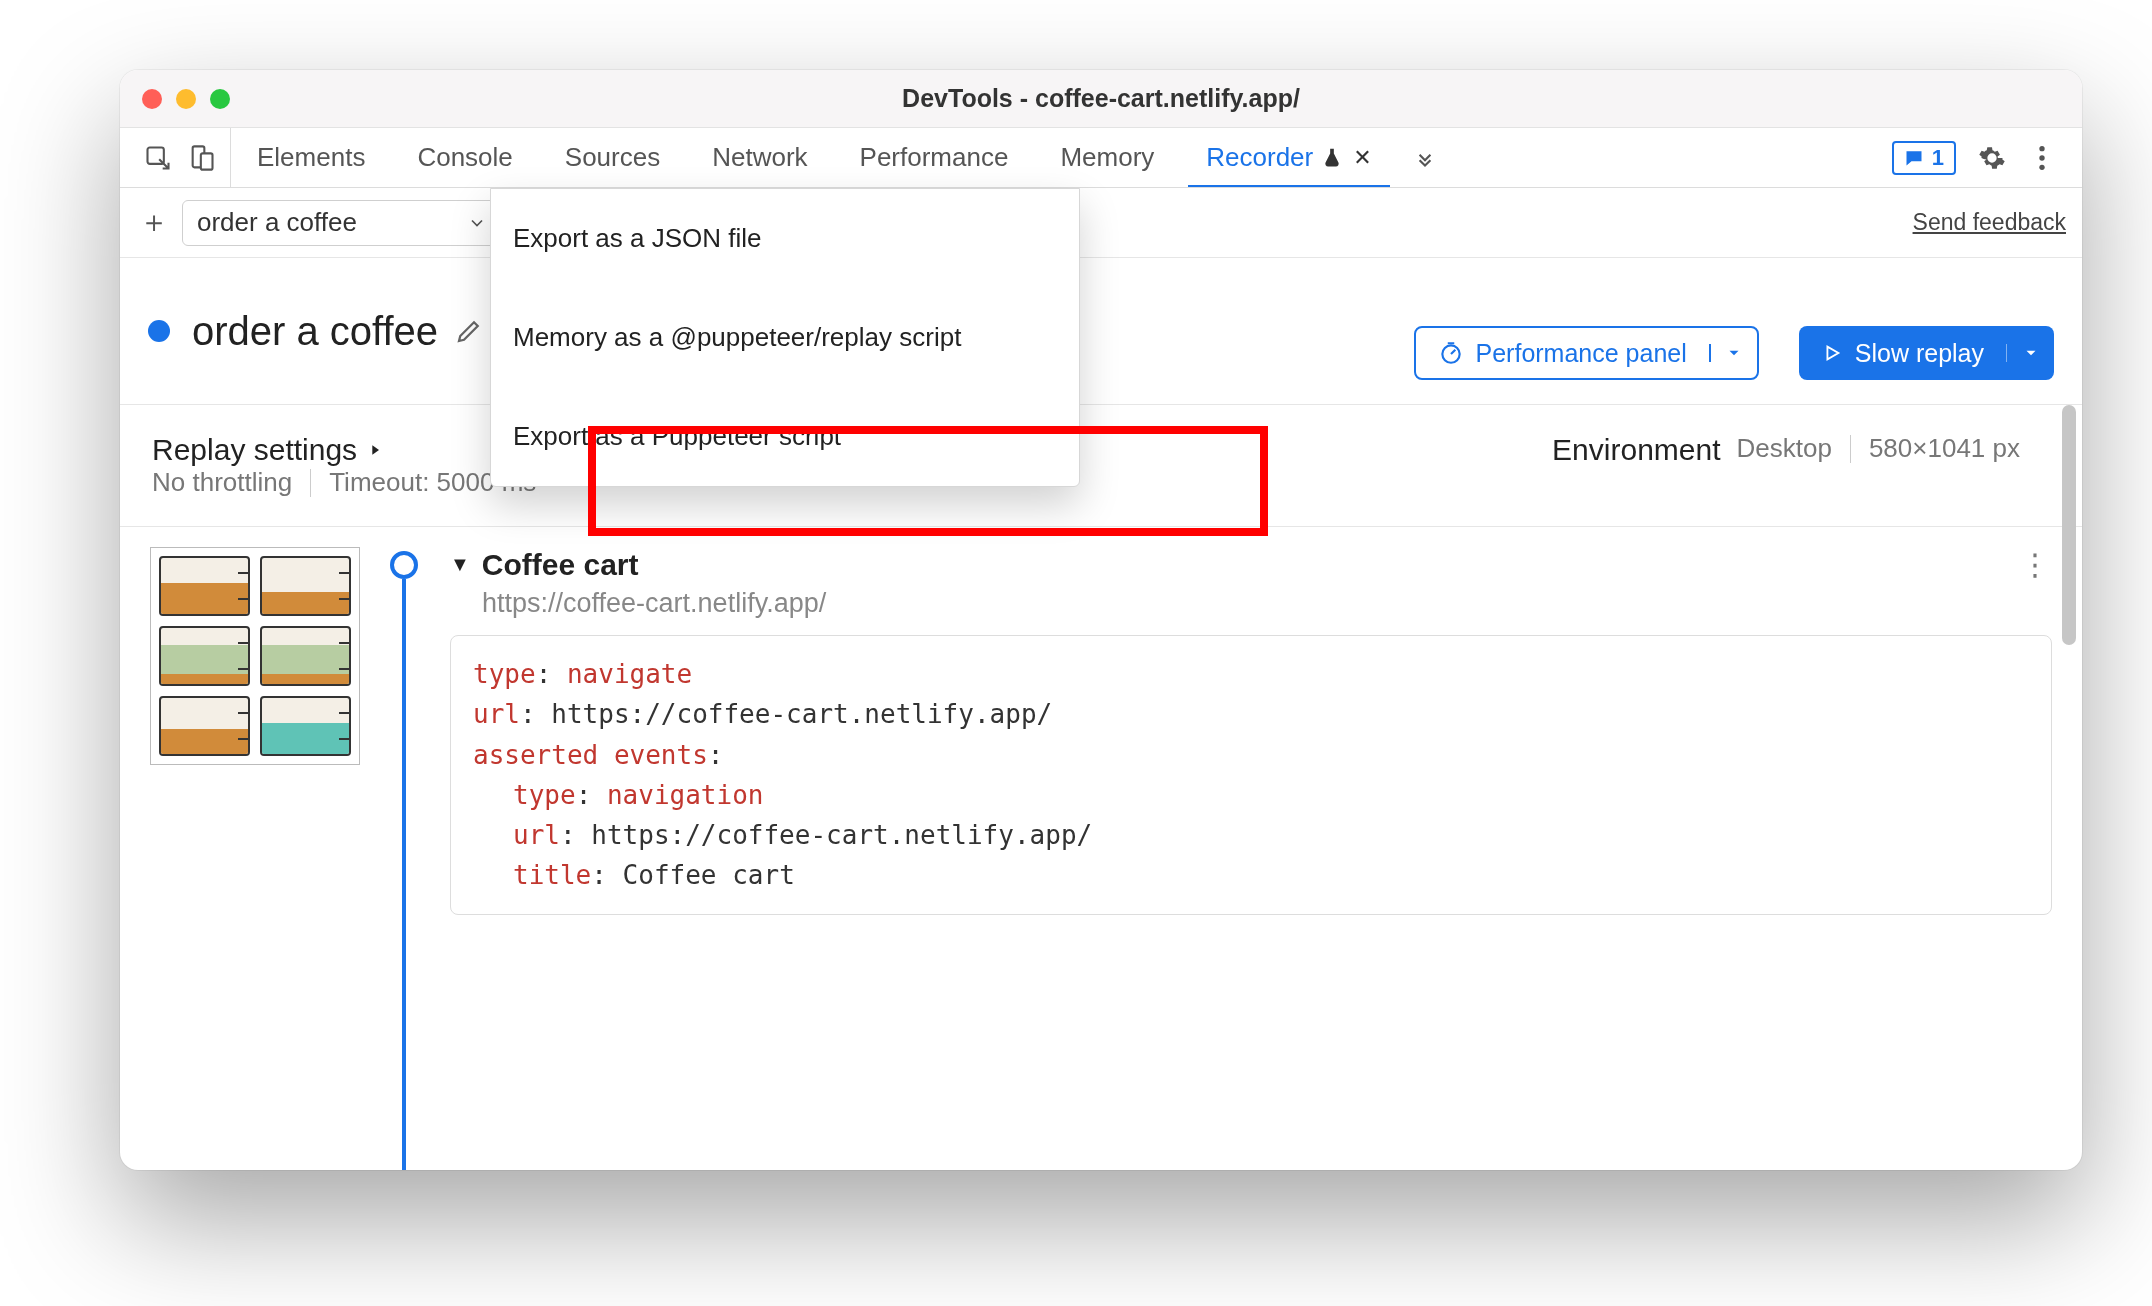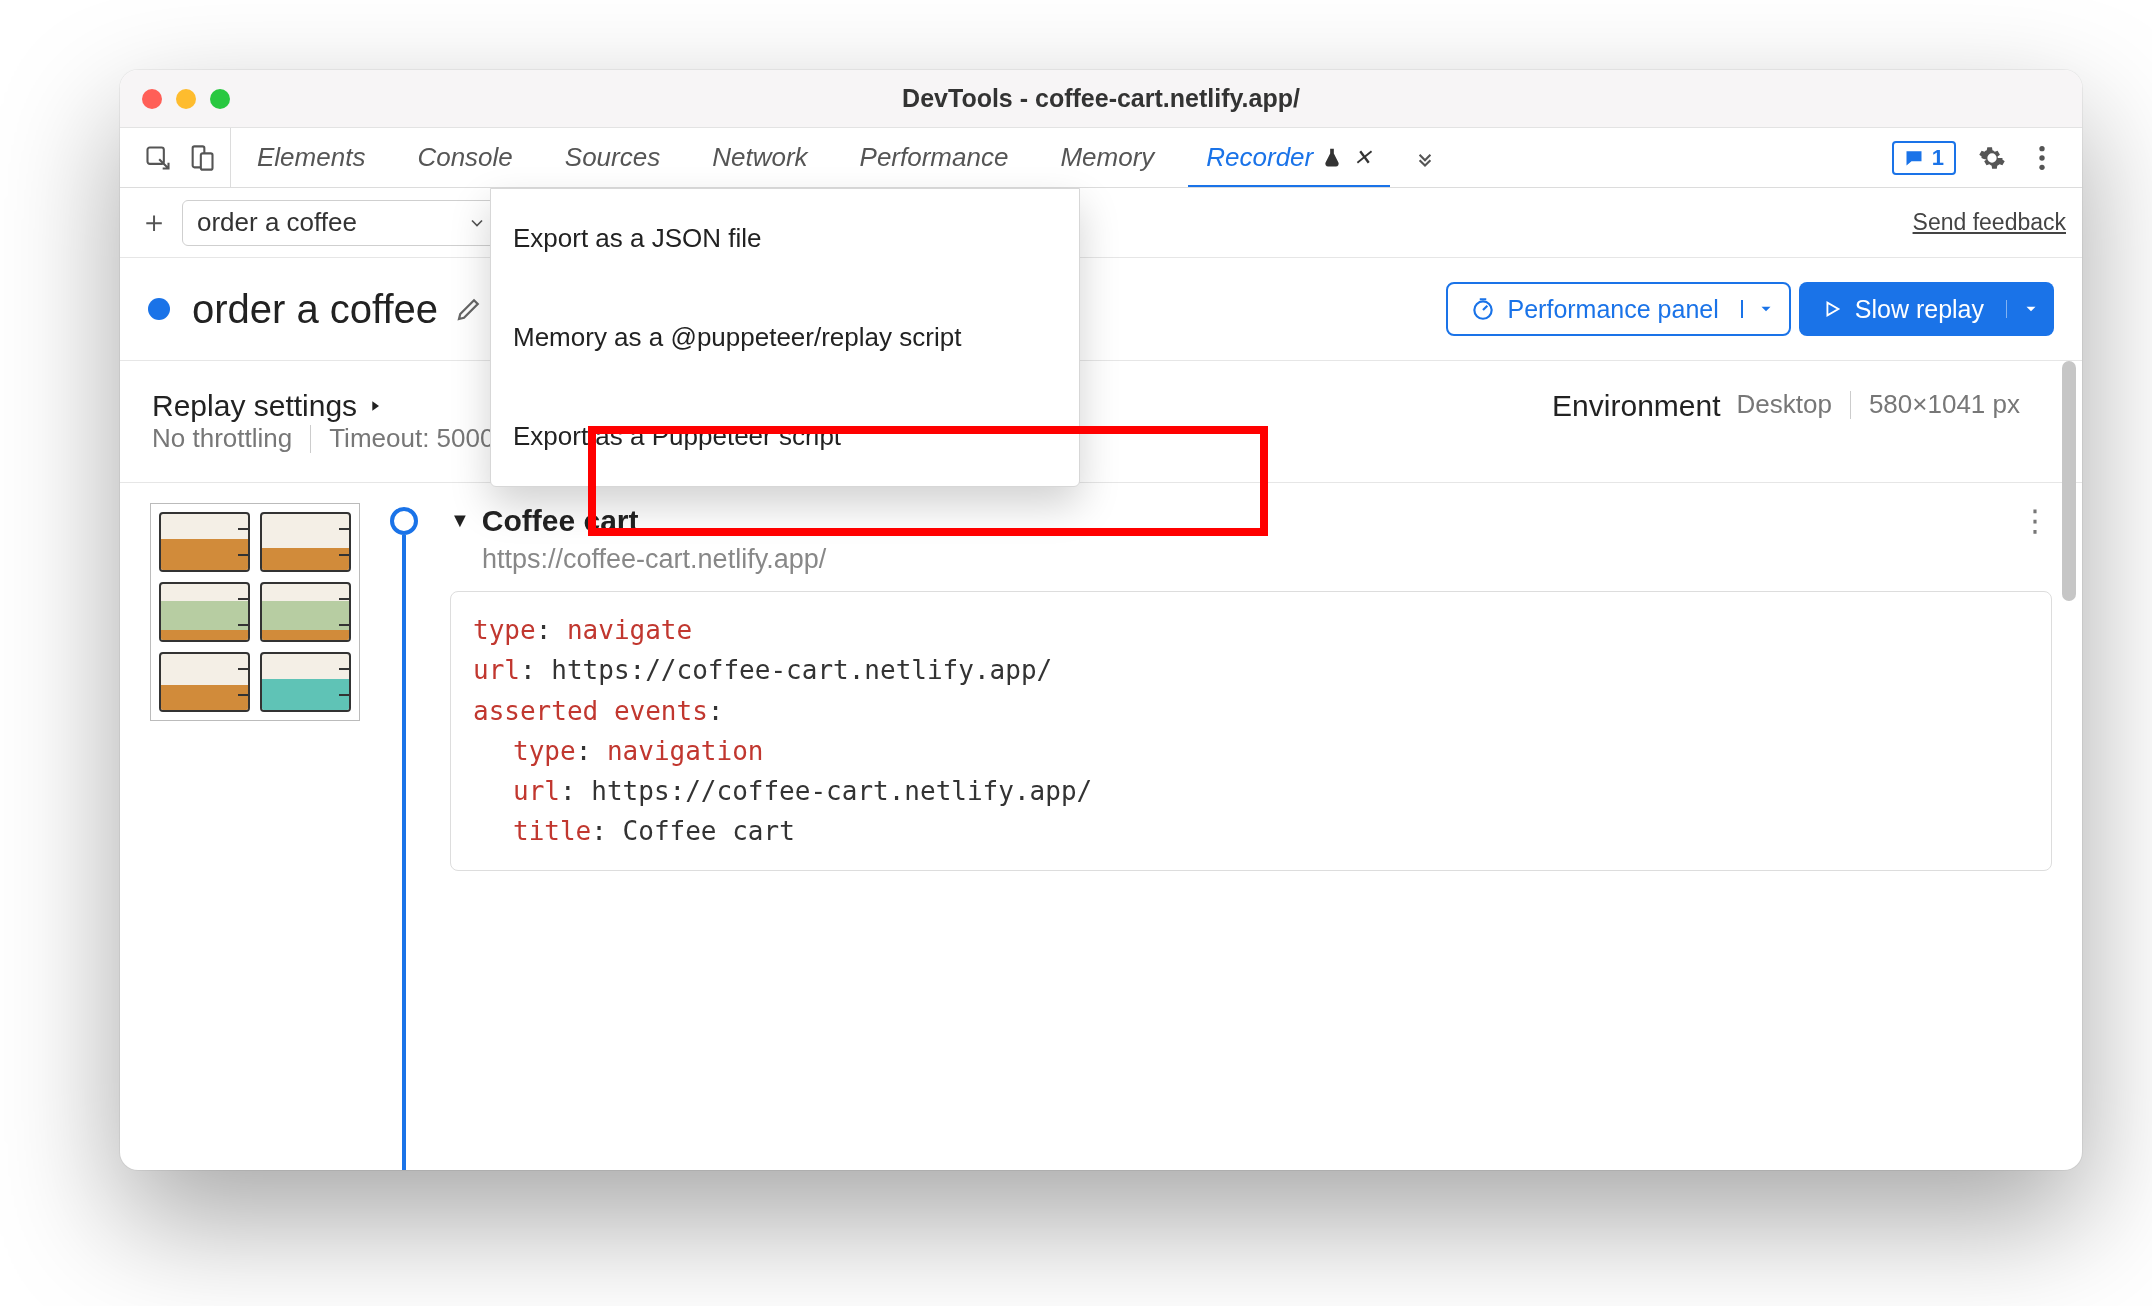--- a/index.html
+++ b/index.html
@@ -15,21 +15,21 @@
   .titlebar { height: 58px; background: #f7f5f6; display: flex; align-items: center; position: relative; border-bottom: 1px solid #e3e3e3; }
   .traffic { display: flex; gap: 14px; margin-left: 22px; }
   .tl { width: 20px; height: 20px; border-radius: 50%; }
   .tl.red { background:#ff5f57; } .tl.yel { background:#febc2e; } .tl.grn { background:#28c840; }
   .titletext { position: absolute; left: 0; right: 0; text-align: center; font-size: 25px; font-weight: 600; color: #333; pointer-events: none; }
 
   
   .tabs-row { height: 60px; border-bottom: 1px solid #dcdcdc; display: flex; align-items: center; padding: 0 10px; }
   .left-tools { display: flex; align-items: center; gap: 16px; padding: 0 14px; border-right: 1px solid #dcdcdc; height: 100%; }
   .ic { width: 28px; height: 28px; display: inline-flex; align-items: center; justify-content: center; color: #555; }
-  .tabs-list { display: flex; align-items: flex-end; height: 100%; flex: 1; overflow: hidden; font-style: italic; }
+  .tabs-list { display: flex; align-items: flex-end; height: 100%; flex: 1; overflow: hidden; }
   .tab { padding: 0 26px; height: 100%; display: flex; align-items: center; font-size: 26px; color: #555; cursor: pointer; position: relative; }
   .tab.active { color: #1a73e8; }
   .tab.active::after { content:""; position:absolute; left:8px; right:8px; bottom:-1px; height:3px; background:#1a73e8; }
   .tab .flask { margin-left: 8px; }
   .tab .x { margin-left: 10px; color:#333; font-size: 22px; }
   .right-tools { display: flex; align-items: center; gap: 22px; padding: 0 16px; height: 100%; }
   .msg-badge { display:flex; align-items:center; gap:8px; border:2px solid #1a73e8; color:#1a73e8; border-radius:4px; padding:2px 10px; font-size:22px; font-weight:600; }
 
   
   .action-row { height: 70px; display:flex; align-items:center; padding: 0 16px; border-bottom:1px solid #e6e6e6; }
@@ -40,21 +40,21 @@
   .vline { width:1px; height:36px; background:#d0d0d0; margin:0 18px; }
   .icon-btn { width:36px; height:36px; display:flex; align-items:center; justify-content:center; color:#555; }
   .icon-btn + .icon-btn { margin-left: 20px; }
   .feedback { margin-left:auto; font-size:23px; color:#444; text-decoration: underline; }
 
   
   .rec-header { position:relative; display:flex; align-items:center; padding: 24px 28px; border-bottom:1px solid #e6e6e6; }
   .blue-dot { width:22px; height:22px; border-radius:50%; background:#1a73e8; margin-right:22px; }
   .rec-title { font-size:40px; color:#222; font-weight:400; margin-right:16px; }
   .pencil { color:#666; }
-  .hdr-right { margin-left:auto; display:flex; gap:8px; }
+  .hdr-right { margin-left:auto; display:flex; gap:40px;margin-top:44px; }
   .split-btn { display:flex; align-items:center; height:54px; border-radius:8px; overflow:hidden; }
   .split-btn.outline { border:2px solid #1a73e8; color:#1a73e8; background:#fff; }
   .split-btn.solid { background:#1a73e8; color:#fff; }
   .split-btn .main { display:flex; align-items:center; gap:12px; padding:0 22px; font-size:25px; font-weight:500; }
   .split-btn .caret { width:48px; display:flex; align-items:center; justify-content:center; border-left:1px solid rgba(255,255,255,.45); }
   .split-btn.outline .caret { border-left:2px solid #1a73e8; }
 
   
   .meta-row { display:flex; padding: 28px 32px 28px 32px; border-bottom:1px solid #e6e6e6; position:relative; }
   .meta-col-left { display:flex; flex-direction:column; }

